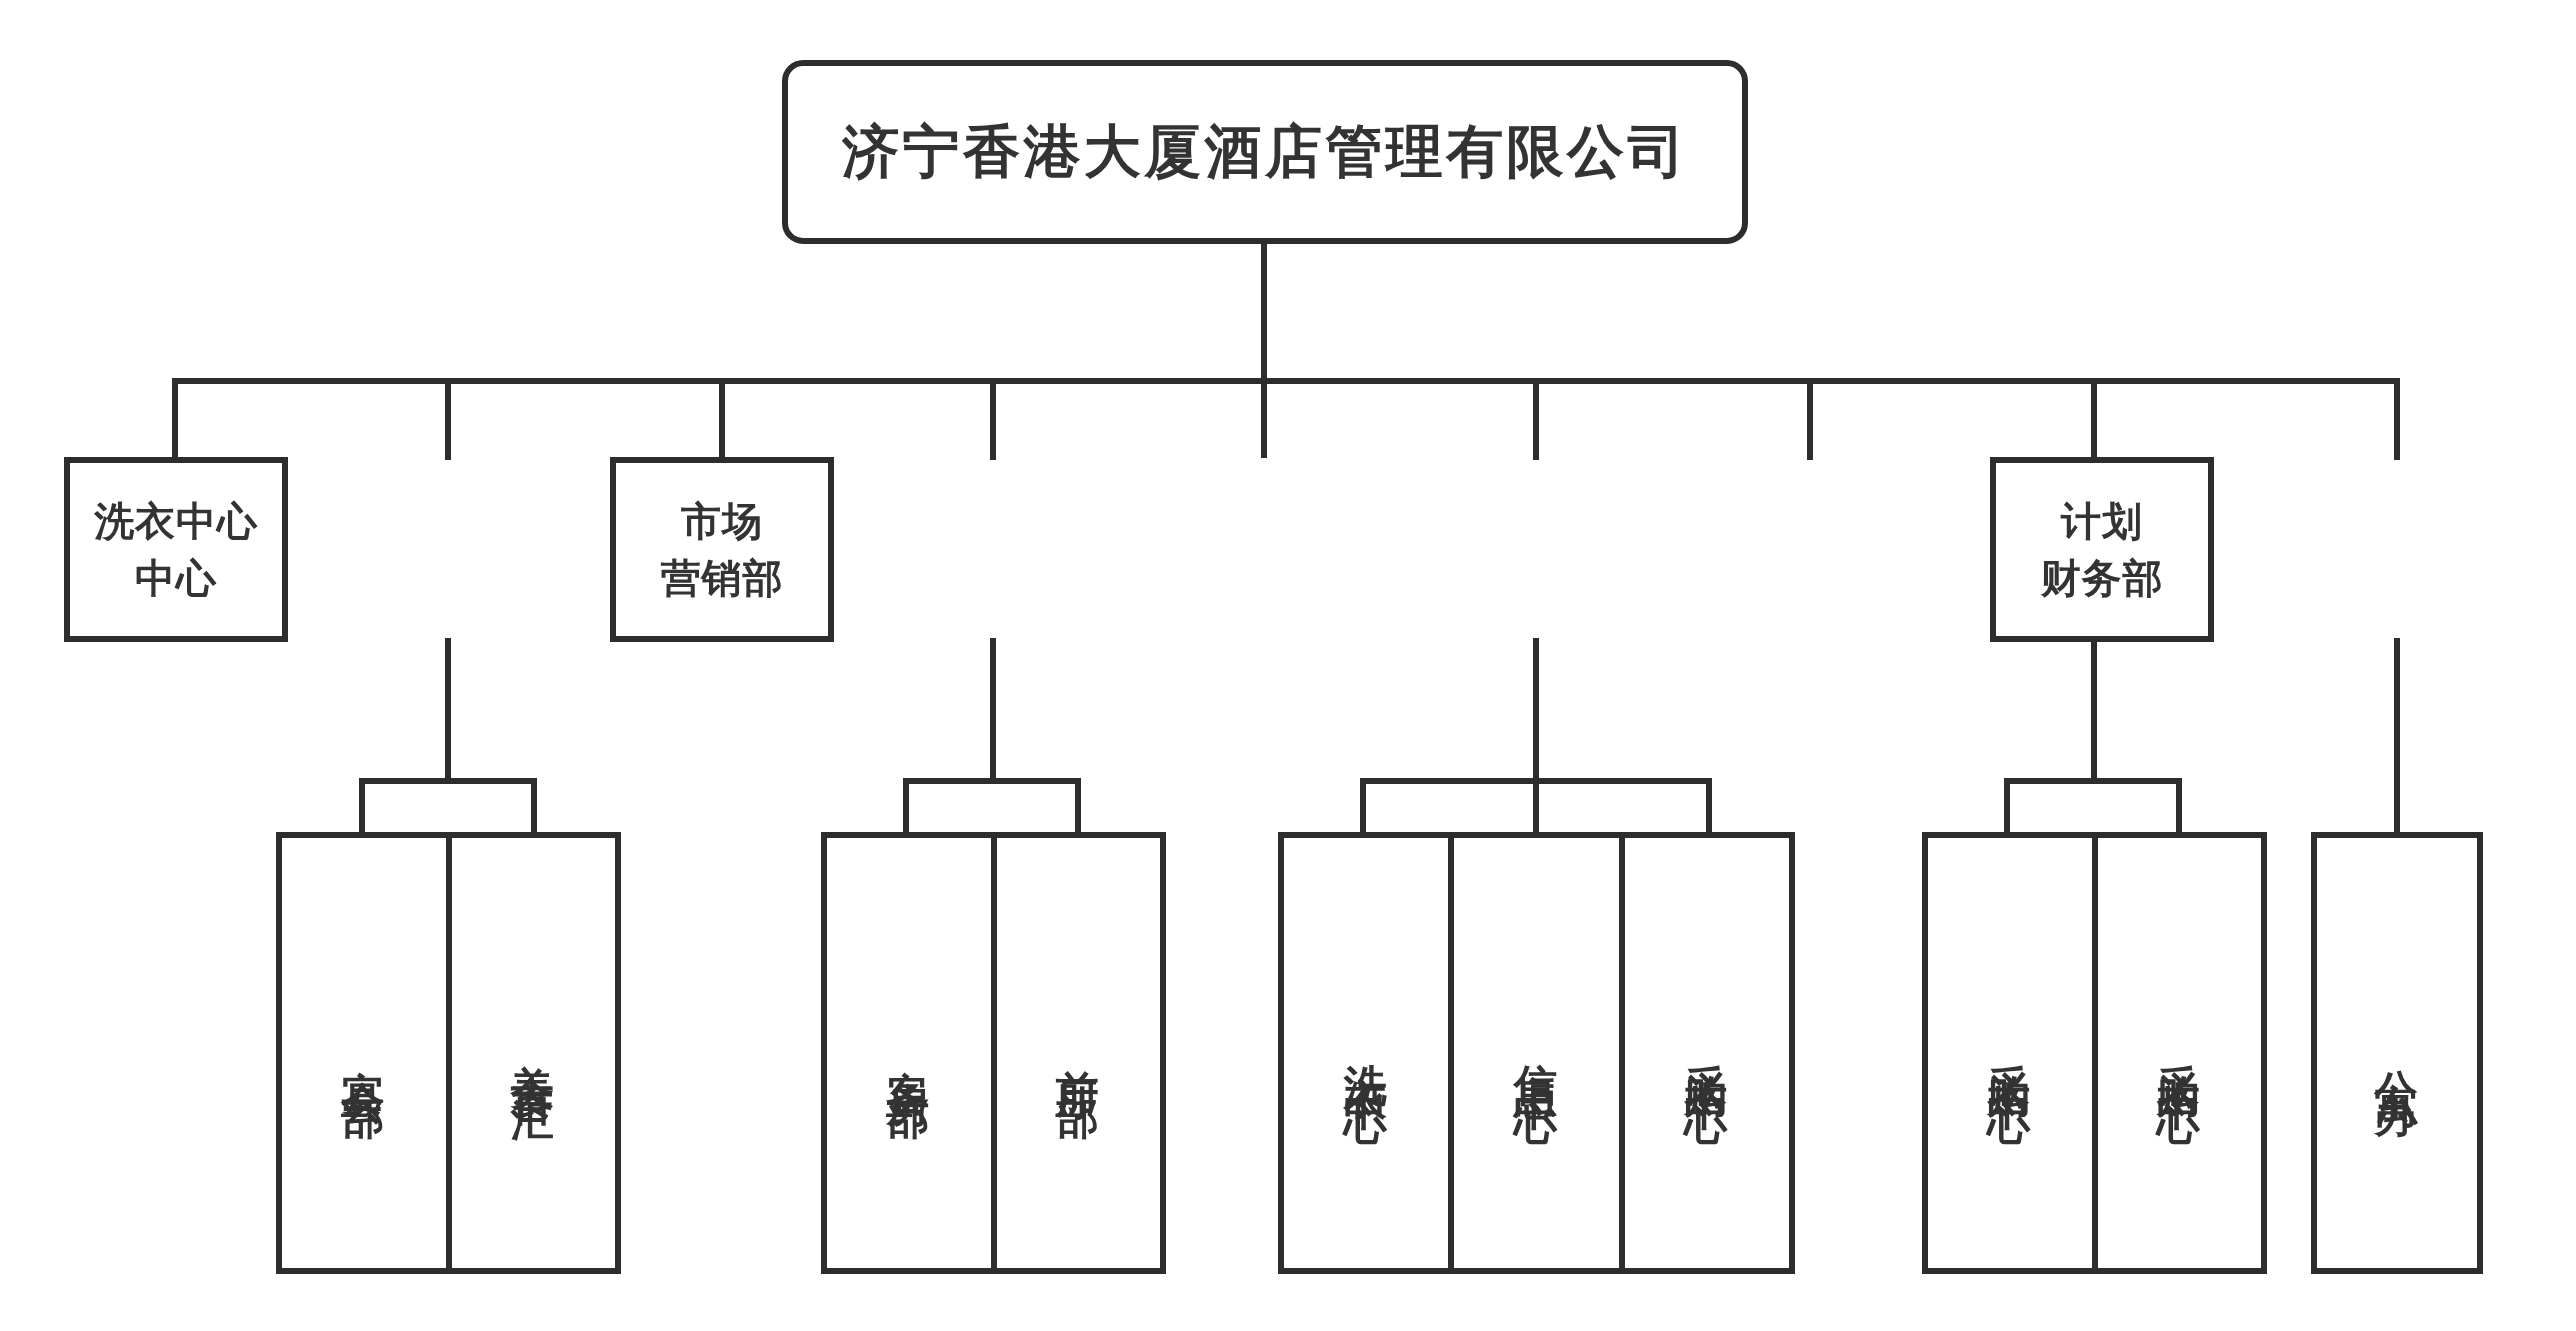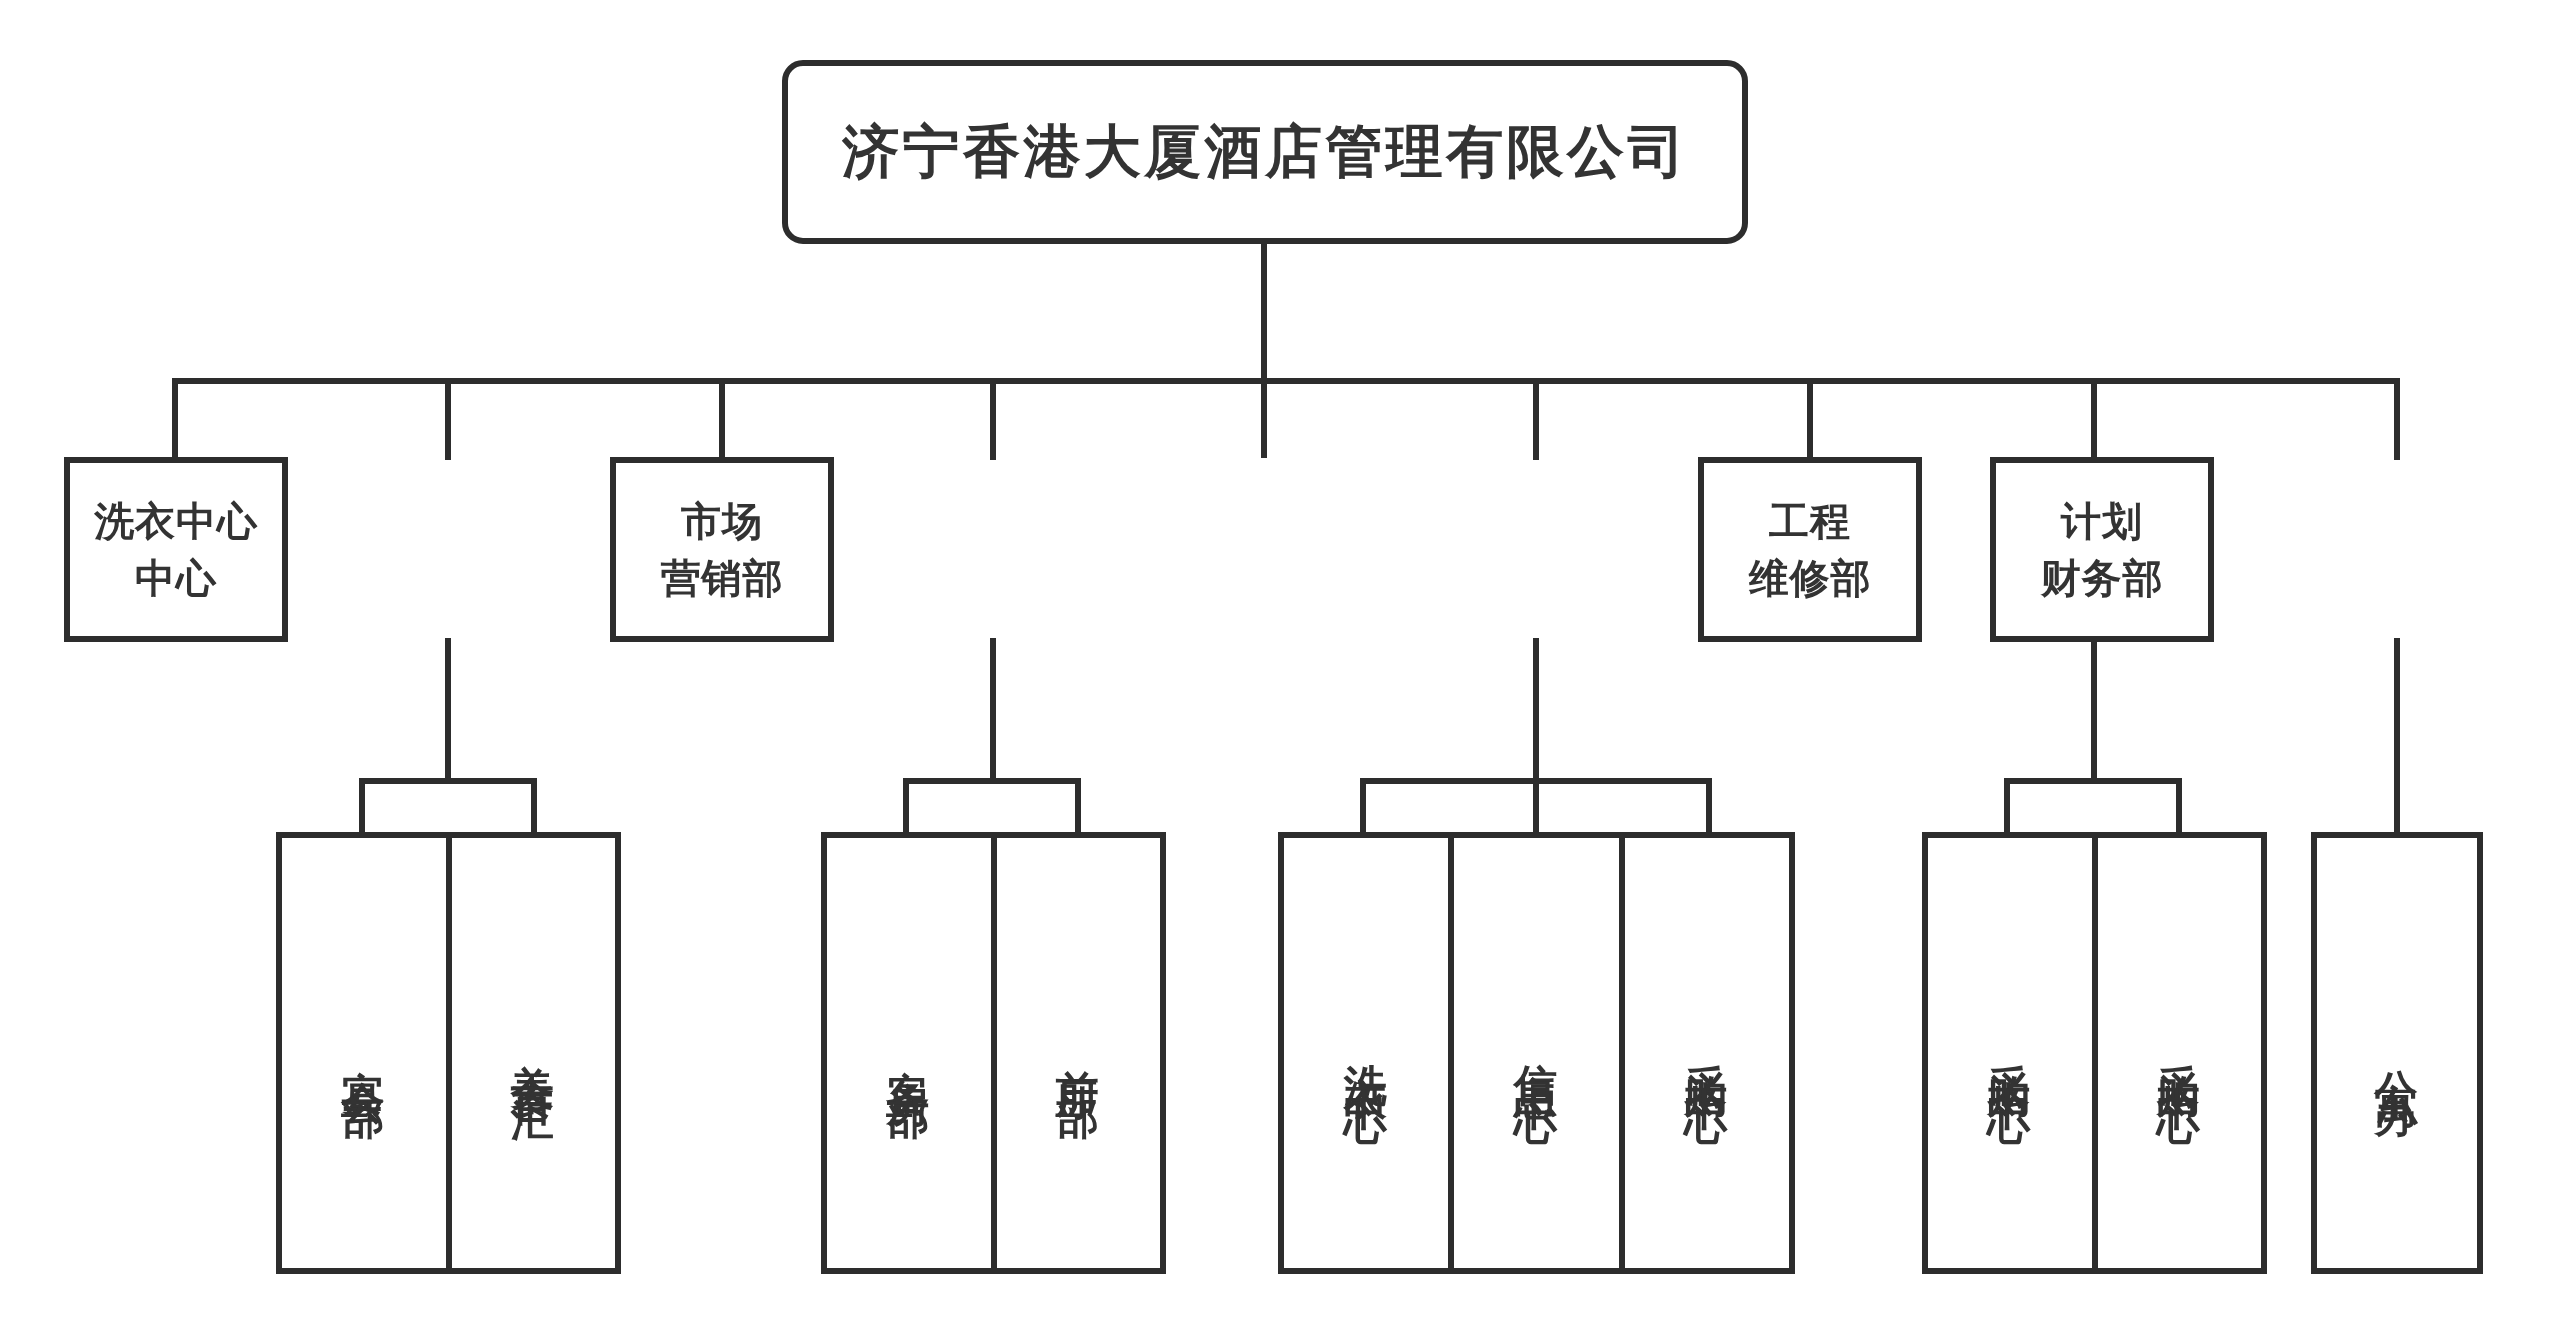--- a/index.html
+++ b/index.html
@@ -72,24 +72,20 @@
   </div>
 
   <div class="l2box" style="left:64px">
       <span>洗衣中心
 中心</span>
     </div>
   <div class="l2box" style="left:610px">
       <span>市场
 营销部</span>
     </div>
-  <div class="l2box" style="left:1698px">
-      <span>工程
-维修部</span>
-    </div>
   <div class="l2box" style="left:1990px">
       <span>计划
 财务部</span>
     </div>
 
   <div class="group" style="left:276px;width:345px">
     <div class="cell">
         <span class="vtext">宴会部</span>
       </div>
     <div class="cell">

